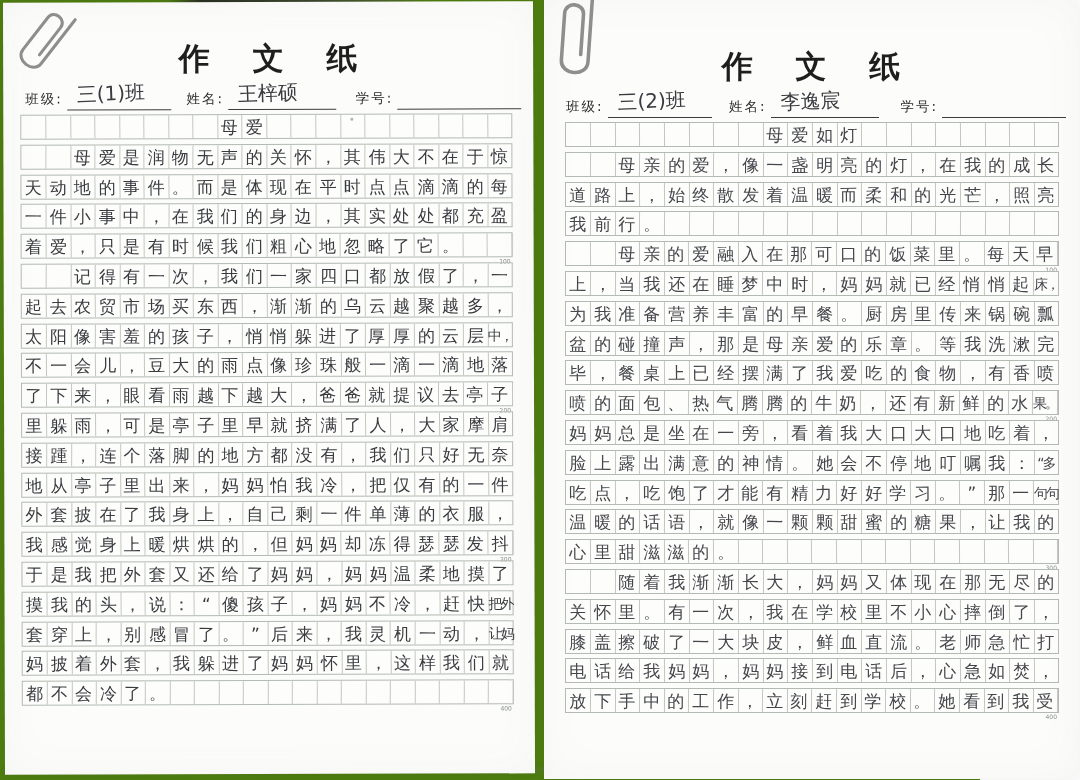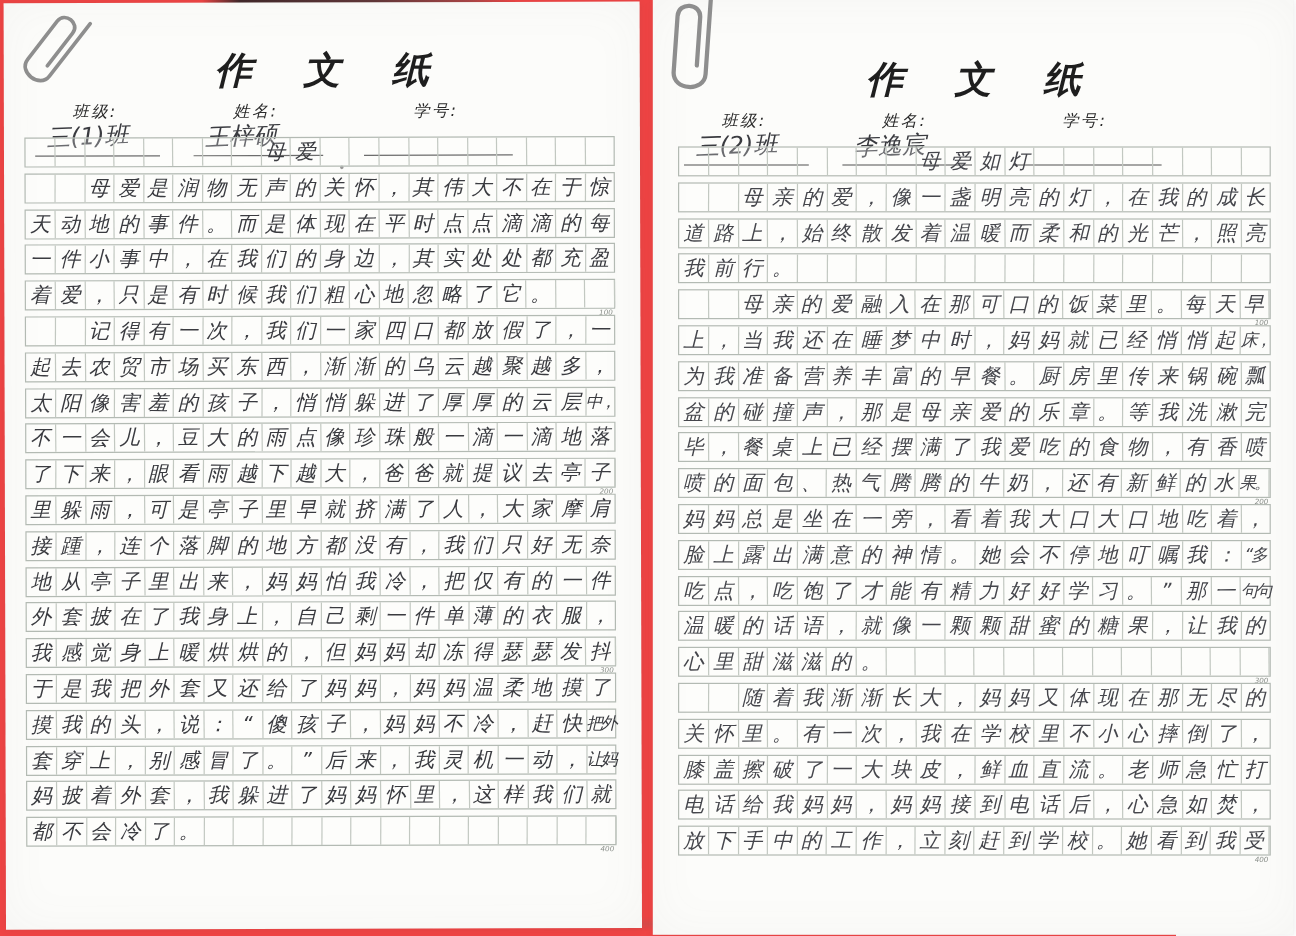--- a/index.html
+++ b/index.html
@@ -2,21 +2,21 @@
 <html style="--ink: #3a3b40; --ink2: #45464c; --grid: #b3bab3; --paper: #fcfcfa;"><head>
 <meta charset="utf-8">
 <style>
   :root{
     --ink:#3a3b40; --ink2:#45464c; --print:#1e1e1e;
     --grid:#b3bab3; --gridline:#c2c8c1; --paper:#fcfcfa;
   }
   *{box-sizing:border-box; margin:0; padding:0;}
   html,body{width:1080px;height:780px;overflow:hidden;background:#ffffff;
     font-family:"DejaVu Sans","Liberation Sans",sans-serif;}
-  .canvas{position:relative;width:980px;height:780px;background:#ef4444;font-style:italic;}
+  .canvas{position:relative;width:980px;height:780px;background:#4d7c0f;}
 
   .page{position:absolute;background:var(--paper);box-shadow:0 0 7px rgba(60,60,60,.10), inset 0 0 40px rgba(120,125,118,.05);}
   .page-left{left:4px;top:2px;width:530px;height:772px;transform:rotate(-.15deg);}
   .page-right{left:544px;top:0;width:534px;height:779px;}
 
   .scan-strip{position:absolute;top:0;height:5px;border-radius:2px;
     background:linear-gradient(90deg, rgba(40,40,40,.0), rgba(35,35,38,.85) 12%, rgba(50,50,52,.75) 55%, rgba(70,70,72,.4) 85%, rgba(90,90,90,0));}
   .strip-left{left:168px;width:262px;}
   .strip-right{left:688px;width:268px;height:4px;opacity:.55;}
   .smudge{position:absolute;left:28px;top:760px;width:170px;height:14px;
@@ -32,21 +32,21 @@
   .clip-right{left:8px;top:-8px;width:48px;height:100px;transform:rotate(4deg);}
 
   .page-title{text-align:center;font-size:31px;font-weight:bold;color:var(--print);
     letter-spacing:16px;text-indent:16px;font-family:"DejaVu Sans","Liberation Sans",sans-serif;}
   .page-left .page-title{margin-top:36px;}
   .page-right .page-title{margin-top:46px;}
 
   .header-row{position:absolute;left:22px;right:12px;display:flex;align-items:flex-end;}
   .page-left .header-row{top:82px;}
   .page-right .header-row{top:92px;}
-  .field{display:flex;align-items:center;flex-direction:column;}
+  .field{display:flex;align-items:flex-end;}
   .lbl{font-size:13.5px;color:#2a2a2a;letter-spacing:2px;padding-bottom:2px;white-space:nowrap;}
   .uline{border-bottom:1.6px solid #3c3c3c;height:26px;display:inline-block;position:relative;}
   .u-class{width:104px;margin-left:4px;}
   .u-name{width:108px;margin-left:4px;}
   .u-id{width:124px;margin-left:4px;}
   .hand{position:absolute;left:10px;bottom:1px;font-size:20px;color:var(--ink);
     white-space:nowrap;transform:rotate(-2deg);transform-origin:left bottom;}
   .gap1{width:24px;} .gap2{width:30px;}
   .speck{position:absolute;width:3px;height:3px;border-radius:50%;background:#555;opacity:.6;}
 

